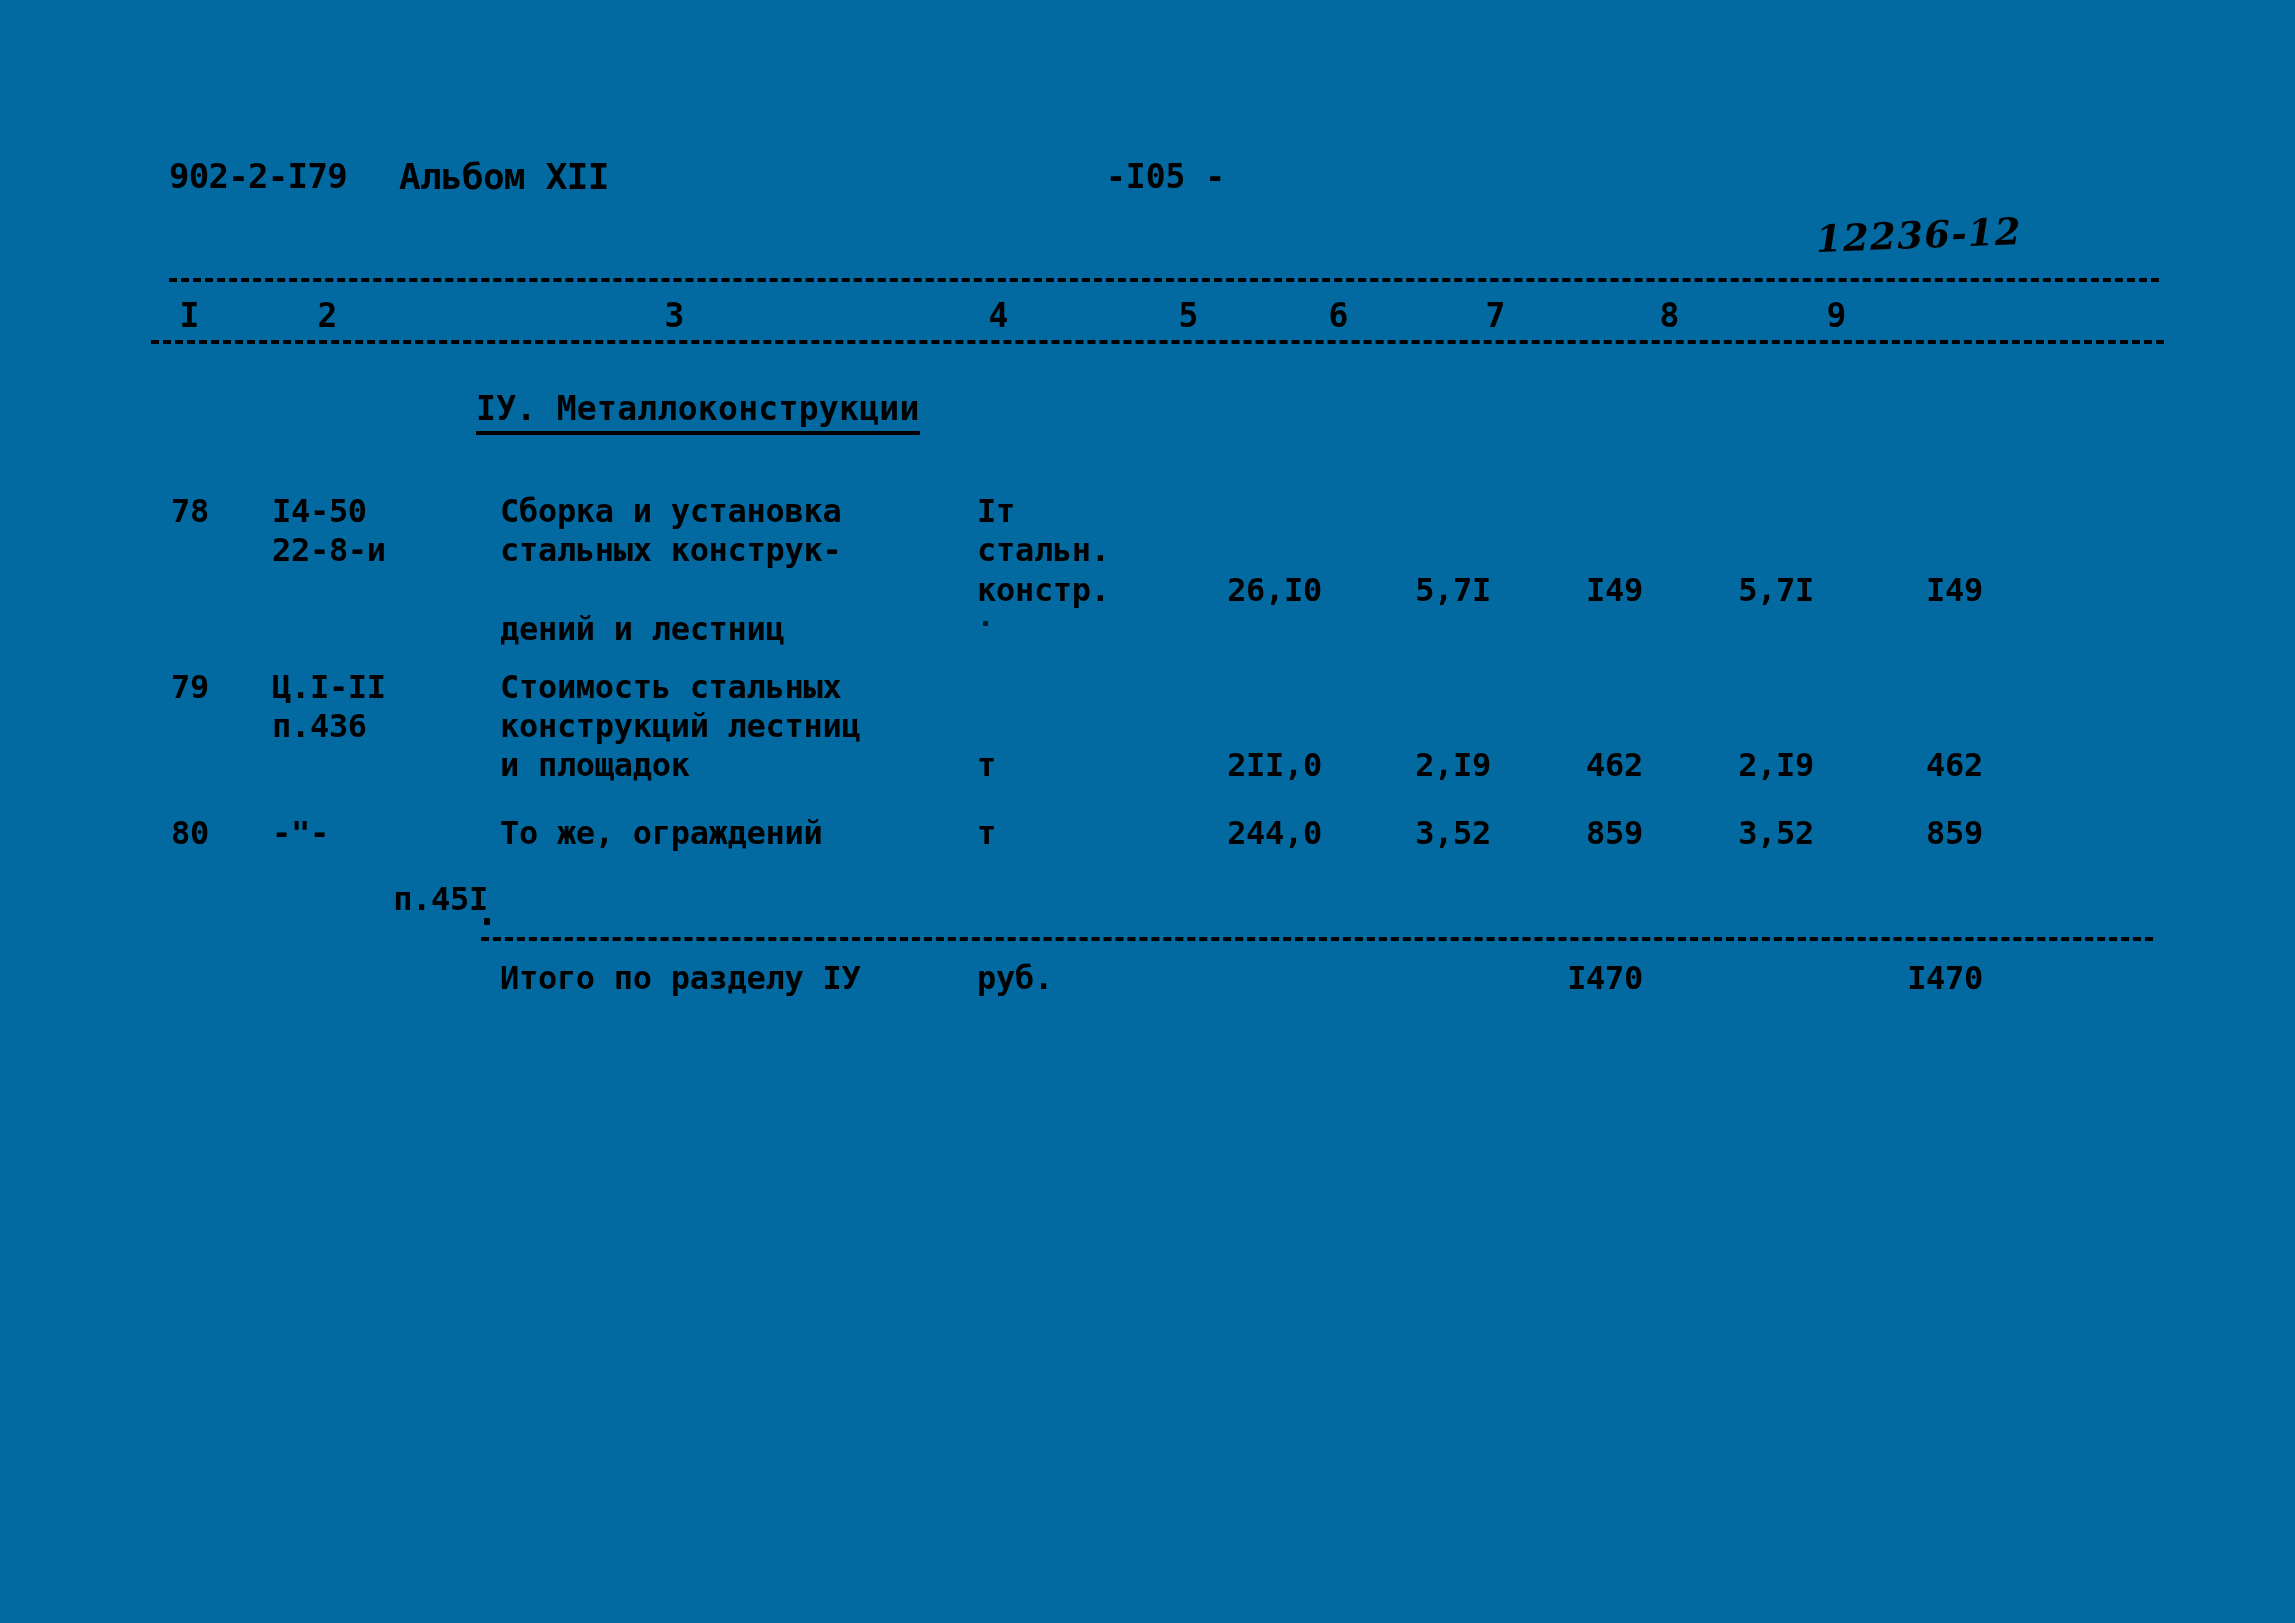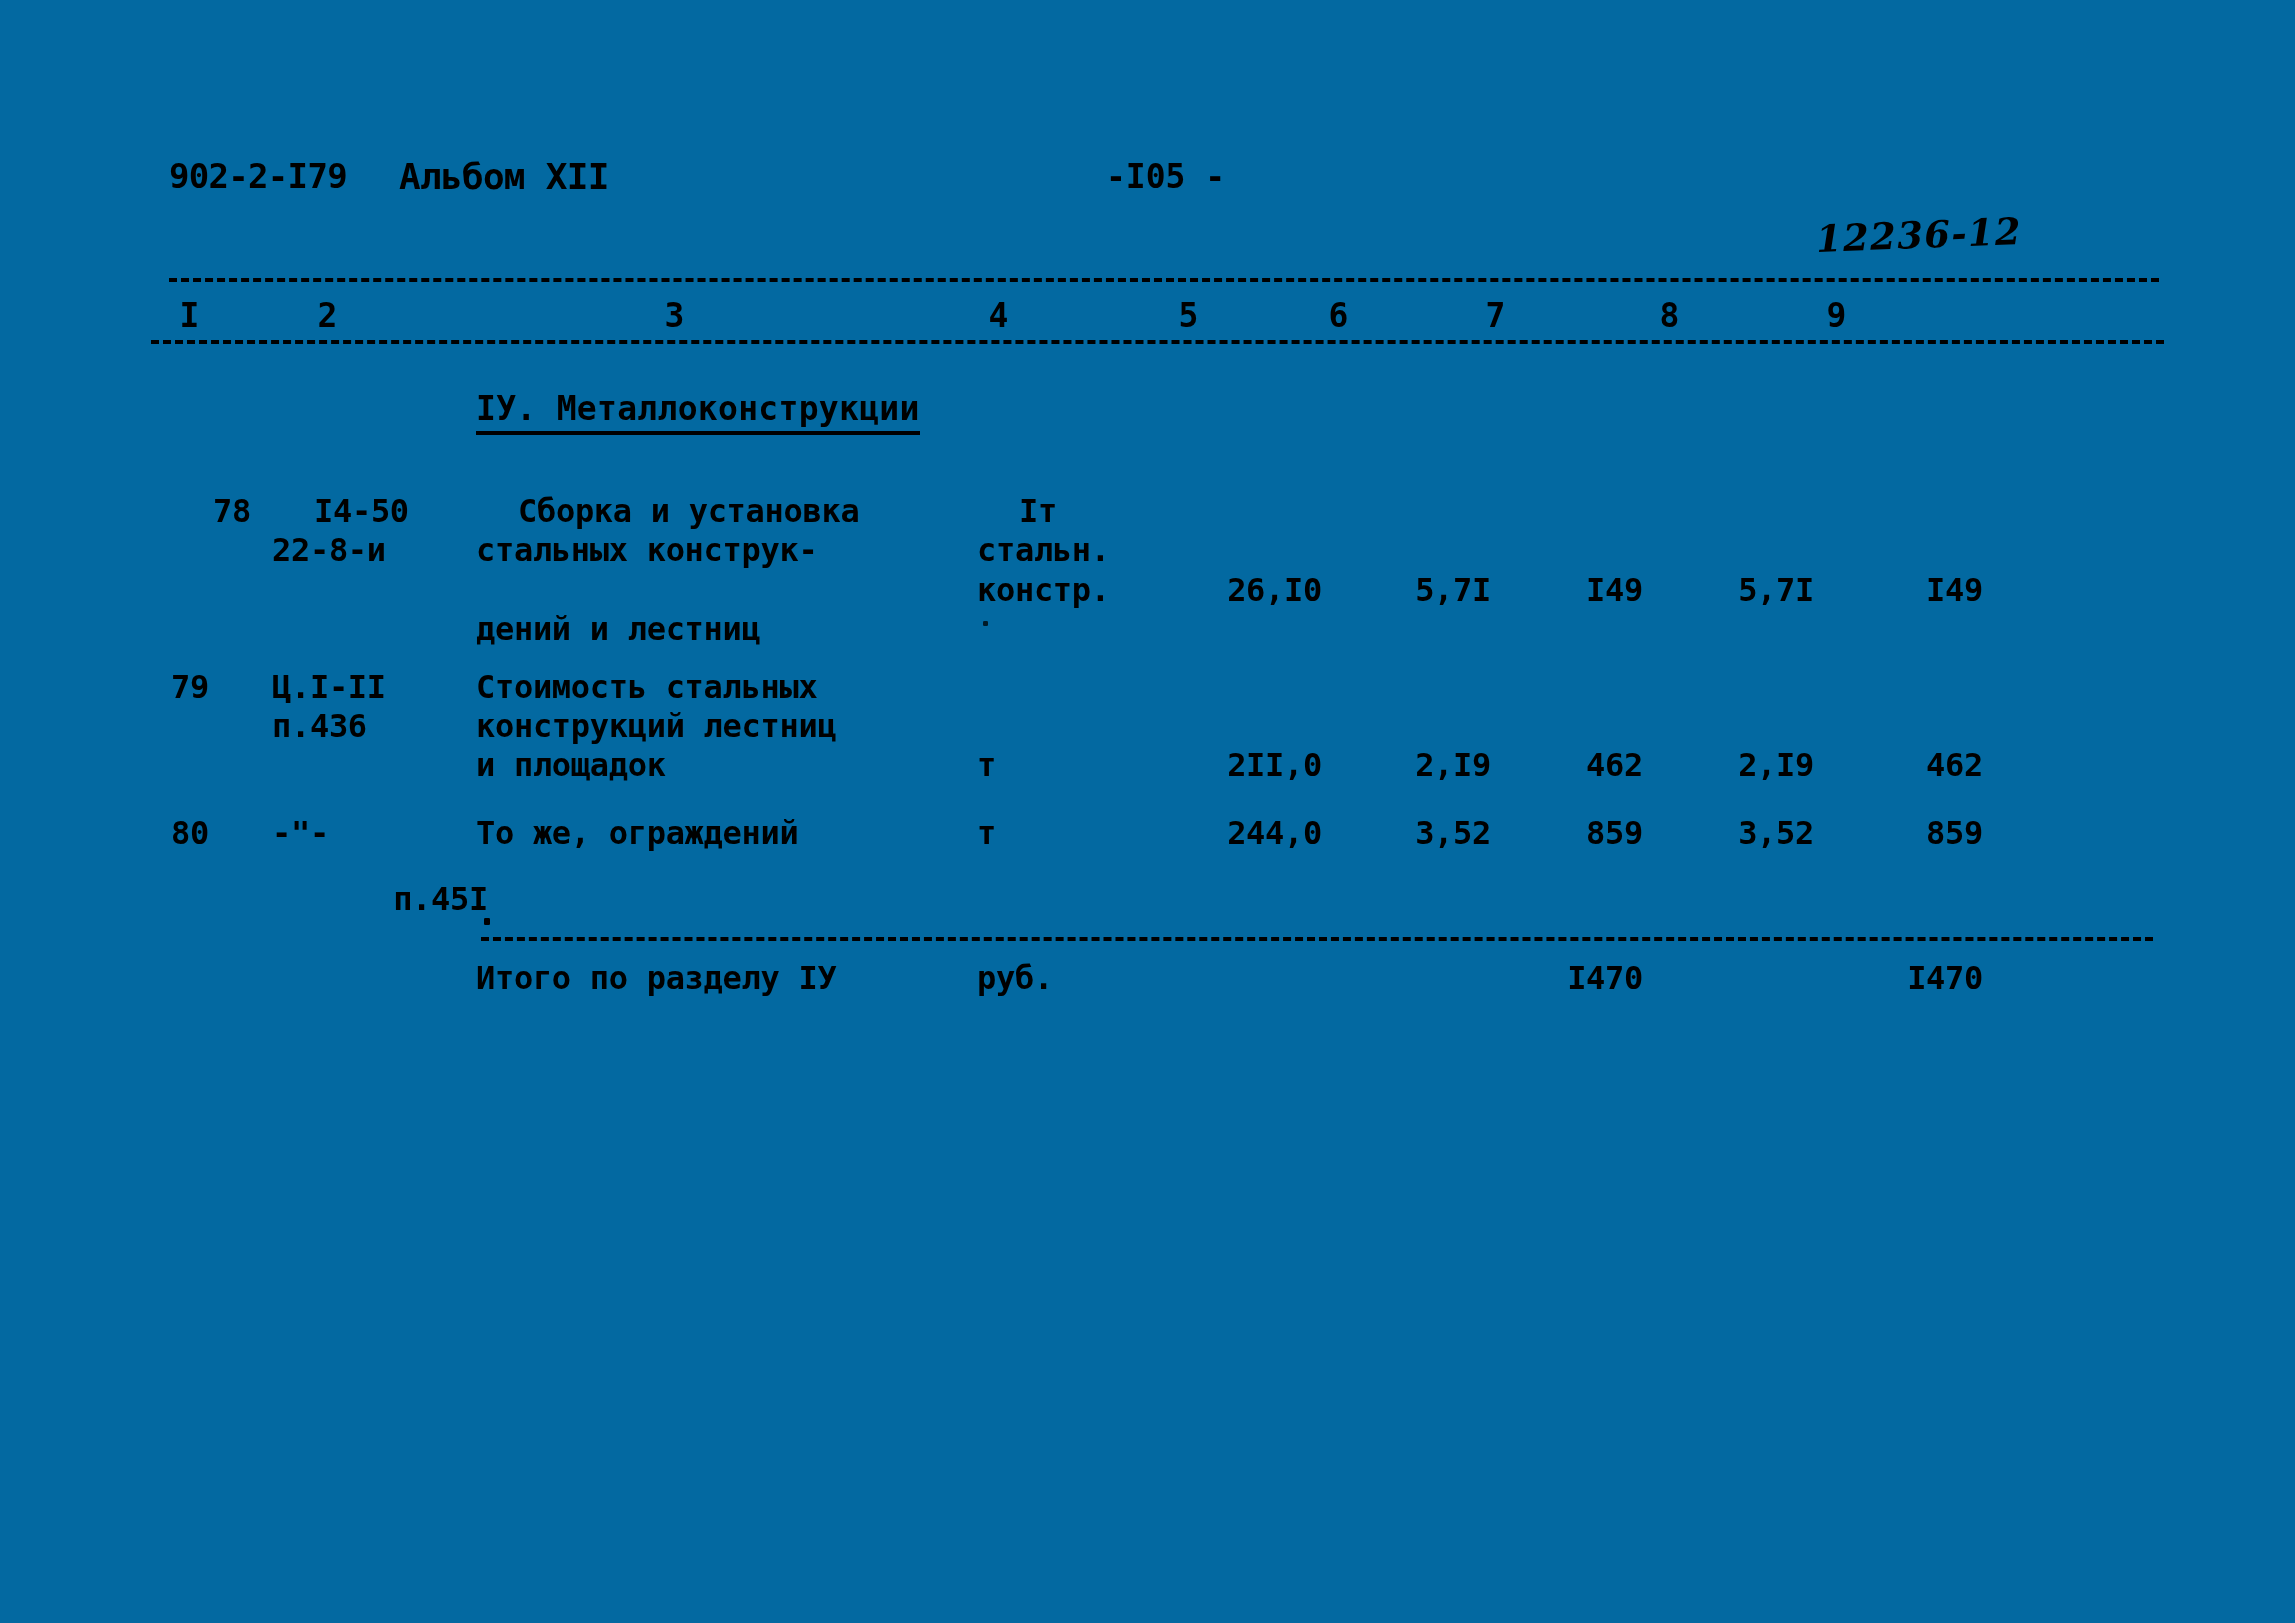--- a/index.html
+++ b/index.html
@@ -118,30 +118,30 @@
   }
   .c-num   { width: 72px; text-align: left; }
   .c-code  { width: 216px; text-align: left; }
   .c-desc  { width: 497px; text-align: left; }
   .c-unit  { width: 216px; text-align: left; }
   .c-val   { width: 170px; text-align: right; }
 
   
   .x-num   { left: 171px; }
   .x-code  { left: 272px; }
-  .x-desc  { left: 476px; }
+  .x-desc  { left: 500px; }
   .x-unit  { left: 977px; }
   .x-q5    { left: 1152px; }   
   .x-q6    { left: 1321px; }   
   .x-q7    { left: 1473px; }   
   .x-q8    { left: 1644px; }   
   .x-q9    { left: 1813px; }   
 
   
-  .y-78 { top: 492px; margin-left: 42px; }
+  .y-78 { top: 492px; }
   .y-79 { top: 668px; }
   .y-80 { top: 814px; }
   .y-tot{ top: 959px; }
 
   .y-78v { top: 571px; }
   .y-79v { top: 746px; }
 
   .y-80b { top: 880px; text-align: right; }
 </style>
 </head>

